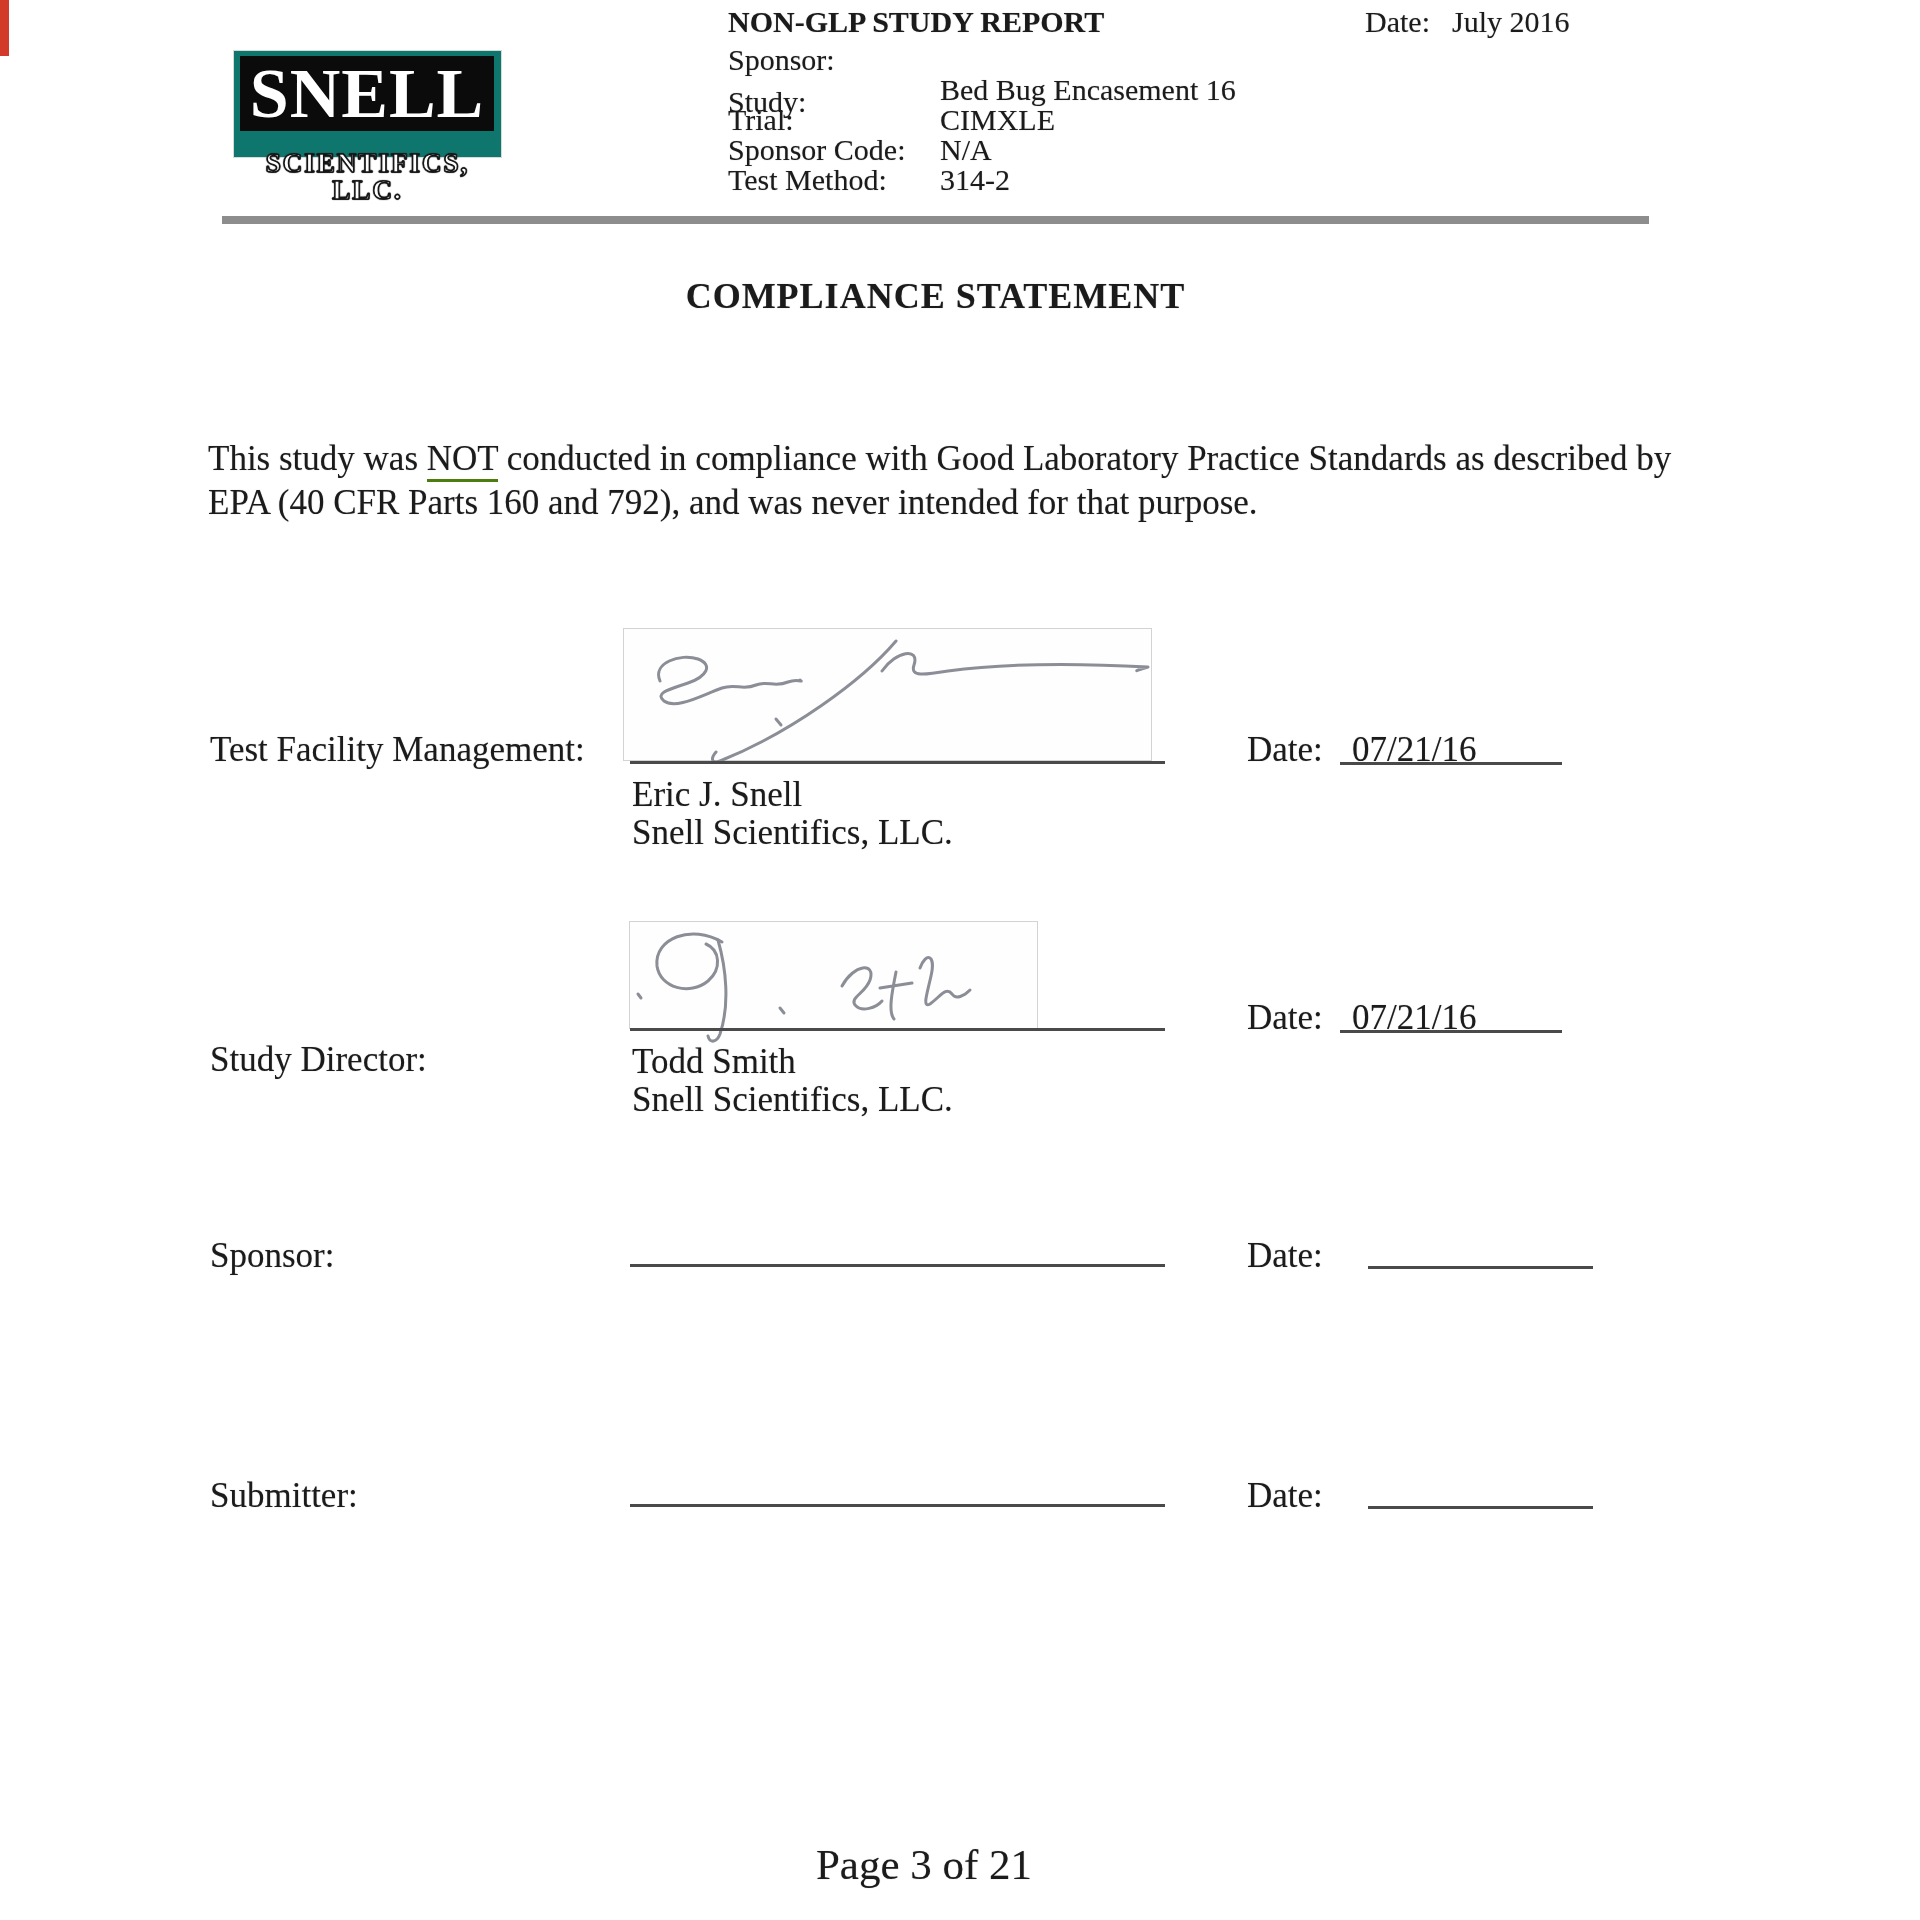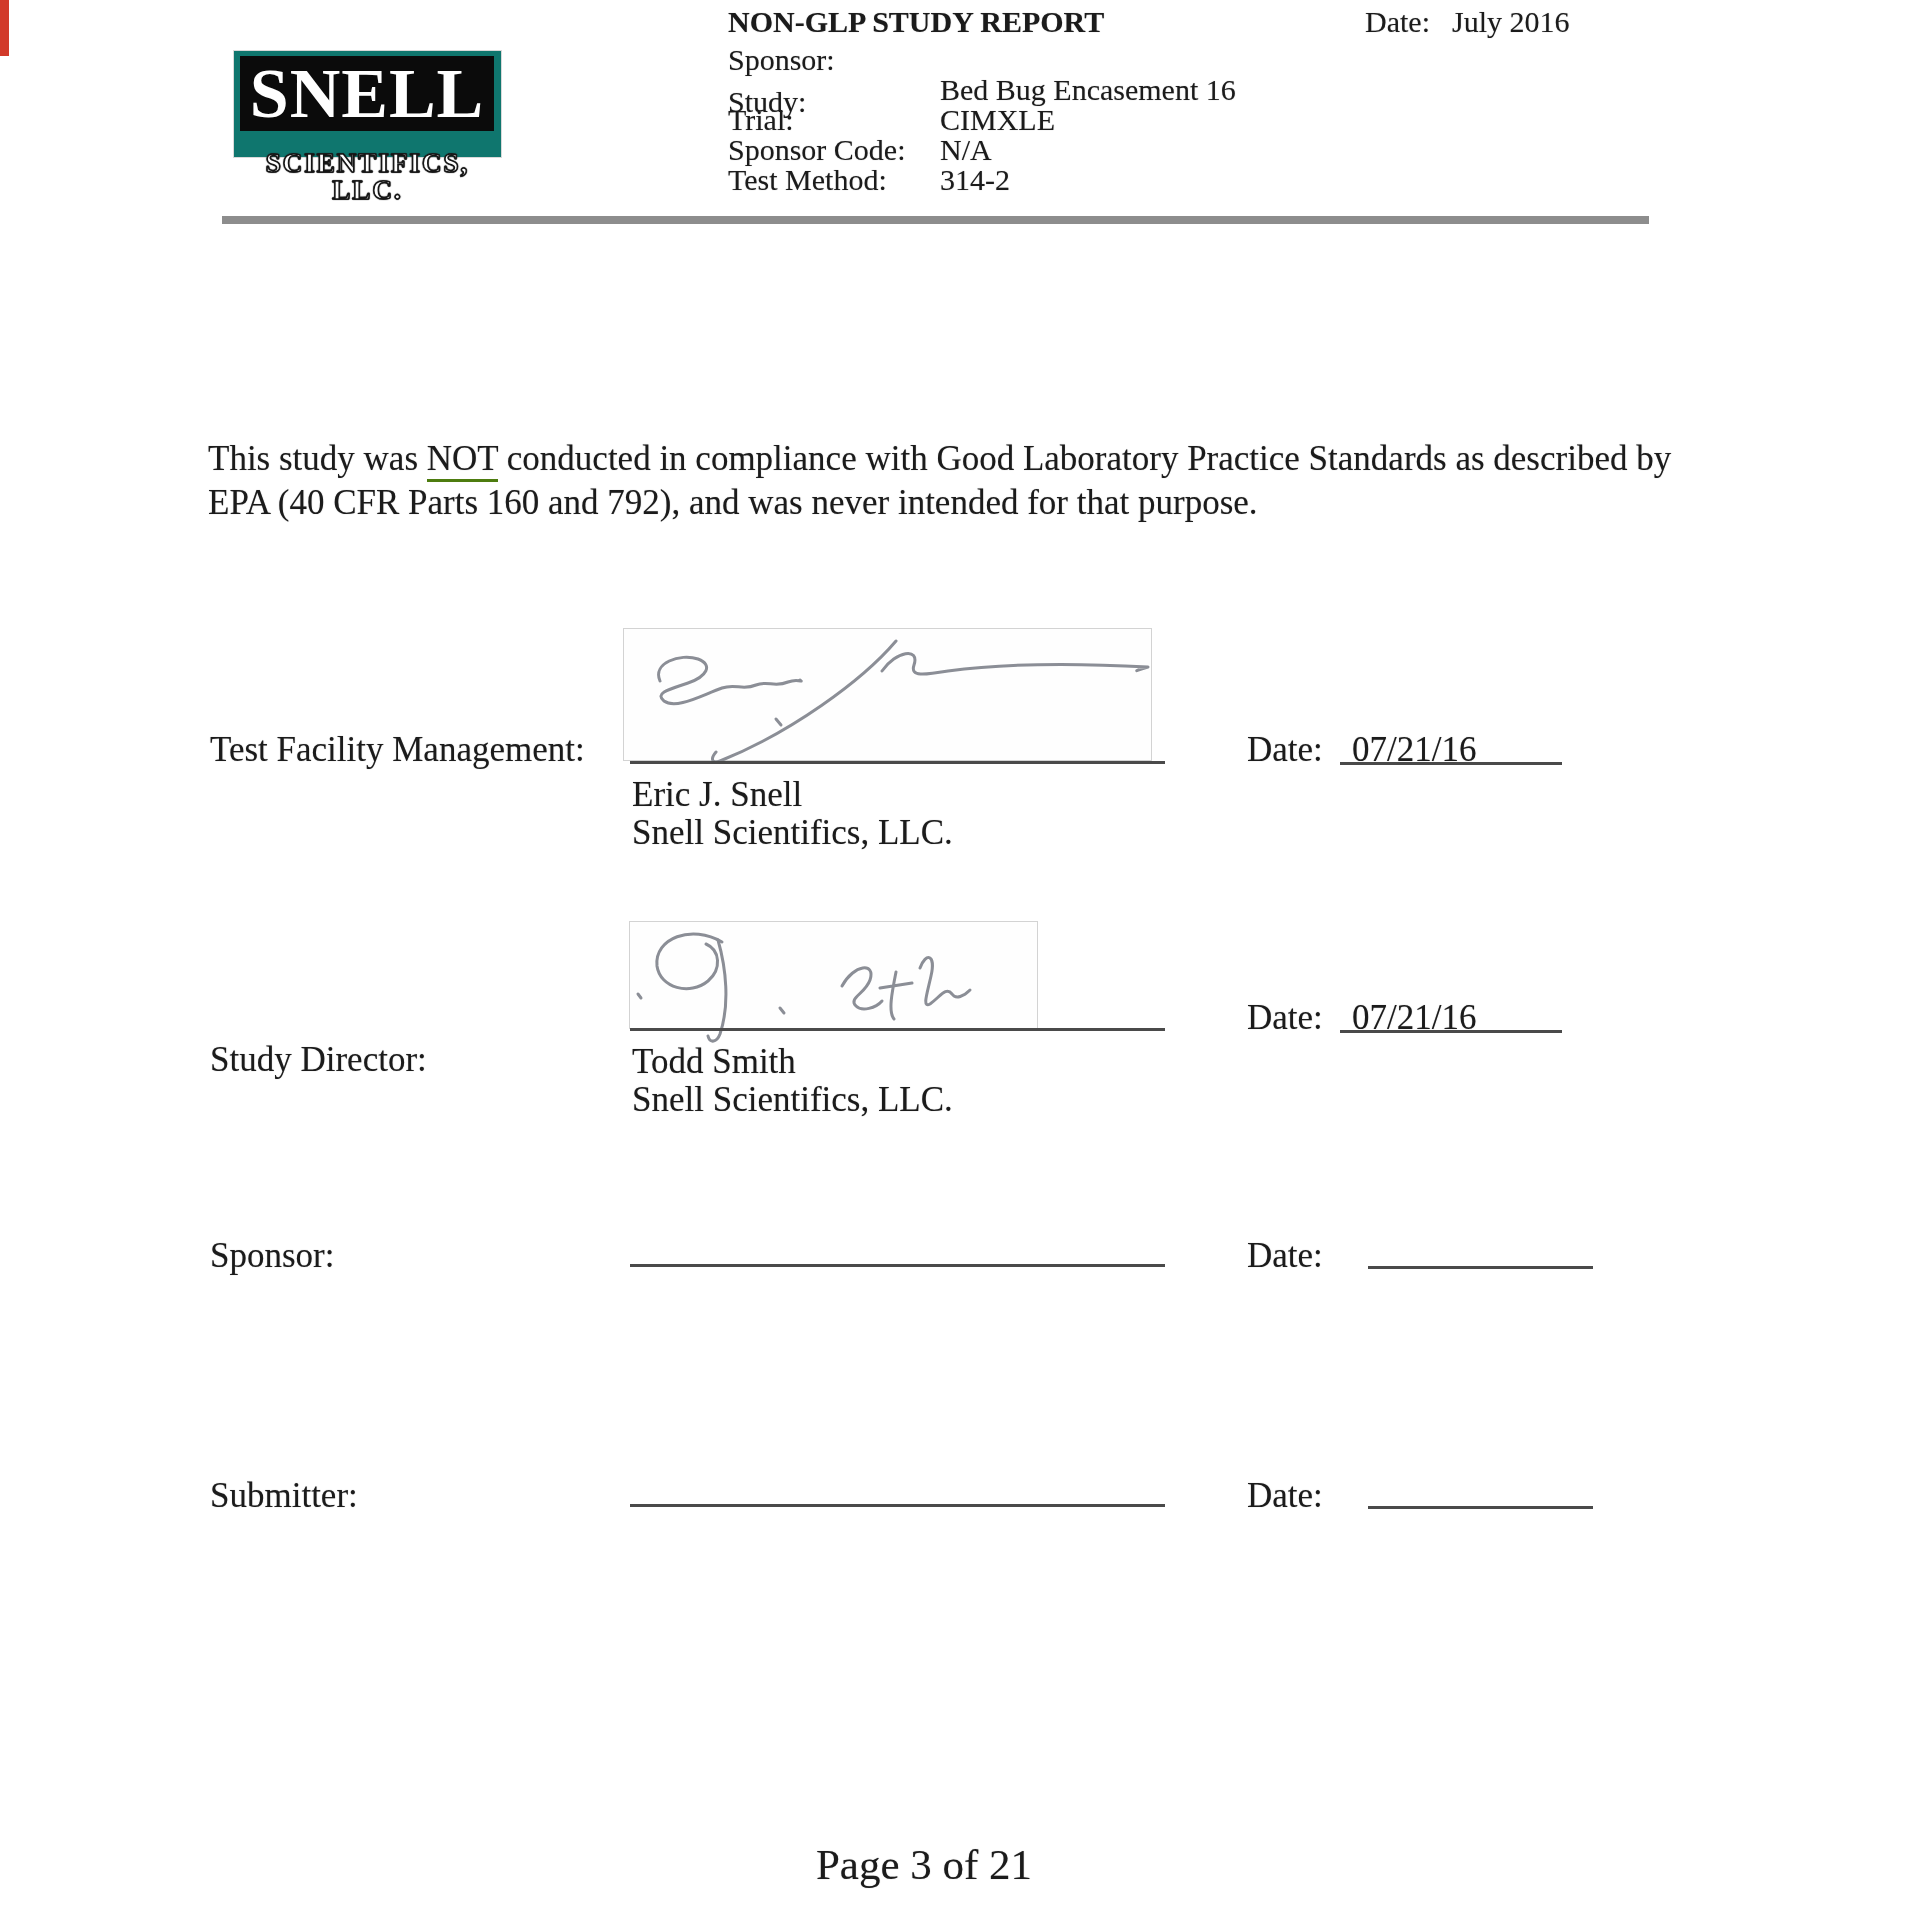--- a/index.html
+++ b/index.html
@@ -60,20 +60,21 @@
   <div class="abs t30" style="left:940px;top:103px;">CIMXLE</div>
 
   <div class="abs t30" style="left:728px;top:133px;">Sponsor Code:</div>
   <div class="abs t30" style="left:940px;top:133px;">N/A</div>
 
   <div class="abs t30" style="left:728px;top:163px;">Test Method:</div>
   <div class="abs t30" style="left:940px;top:163px;">314-2</div>
 
   <div class="abs rule" style="left:222px;top:216px;width:1427px;height:8px;"></div>
 
+  <div class="abs heading center" style="left:222px;top:276px;width:1427px;">COMPLIANCE STATEMENT</div>
 
   <div class="abs" style="left:208px;top:437px;width:1500px;">
     <div class="para-line"><span>This study was </span><span class="u-not">NOT</span><span> conducted in compliance with Good Laboratory Practice Standards as described by</span></div>
     <div class="para-line">EPA (40 CFR Parts 160 and 792), and was never intended for that purpose.</div>
   </div>
 
   <div class="abs sigbox" style="left:623px;top:628px;width:527px;height:131px;">
     <svg width="527" height="140" viewBox="0 0 527 140">
       <path class="sig-stroke" d="M36 52 C28 34 56 24 74 30 C90 36 82 48 64 54 C46 60 30 64 40 72 C52 81 78 66 98 59 C112 54 118 62 132 56 C144 51 150 59 164 53 C174 49 180 54 176 51"></path>
       <path class="sig-stroke" d="M272 12 C238 52 166 104 96 132 C88 135 86 130 92 123"></path>

